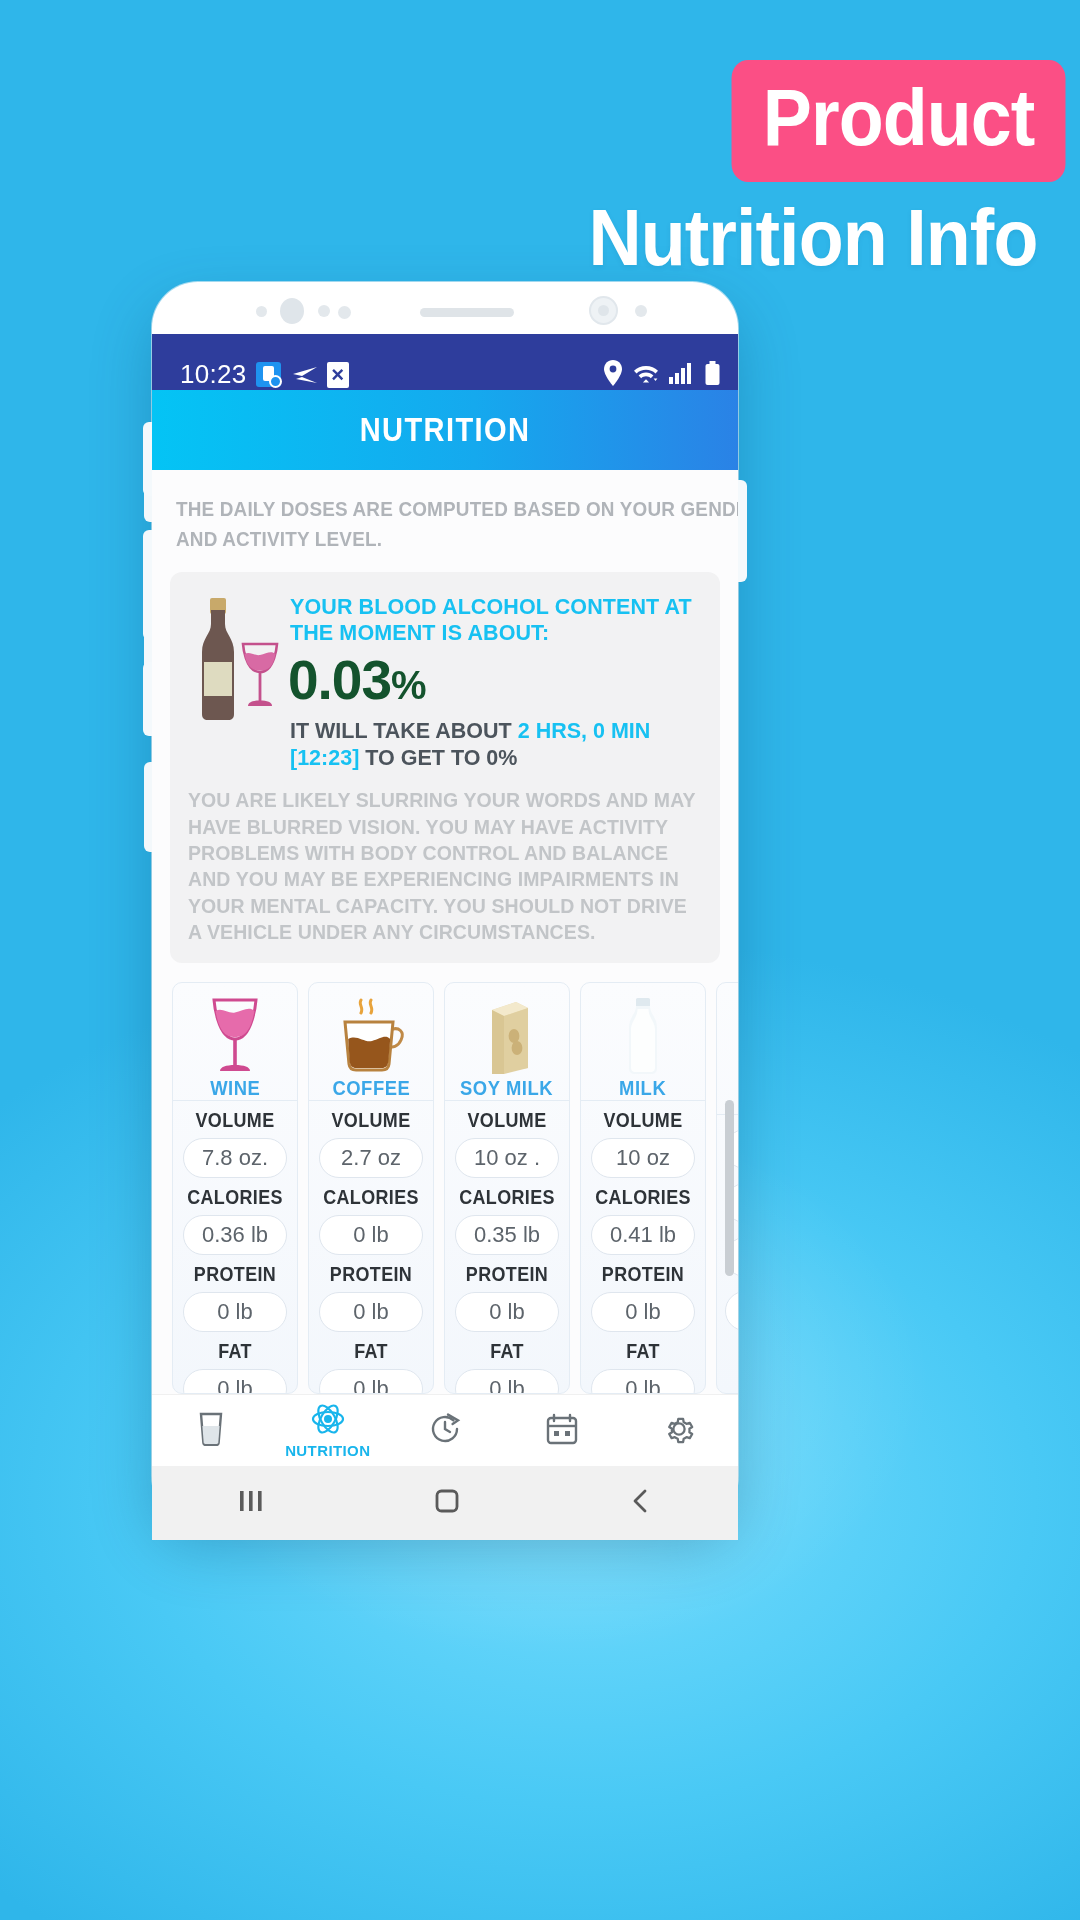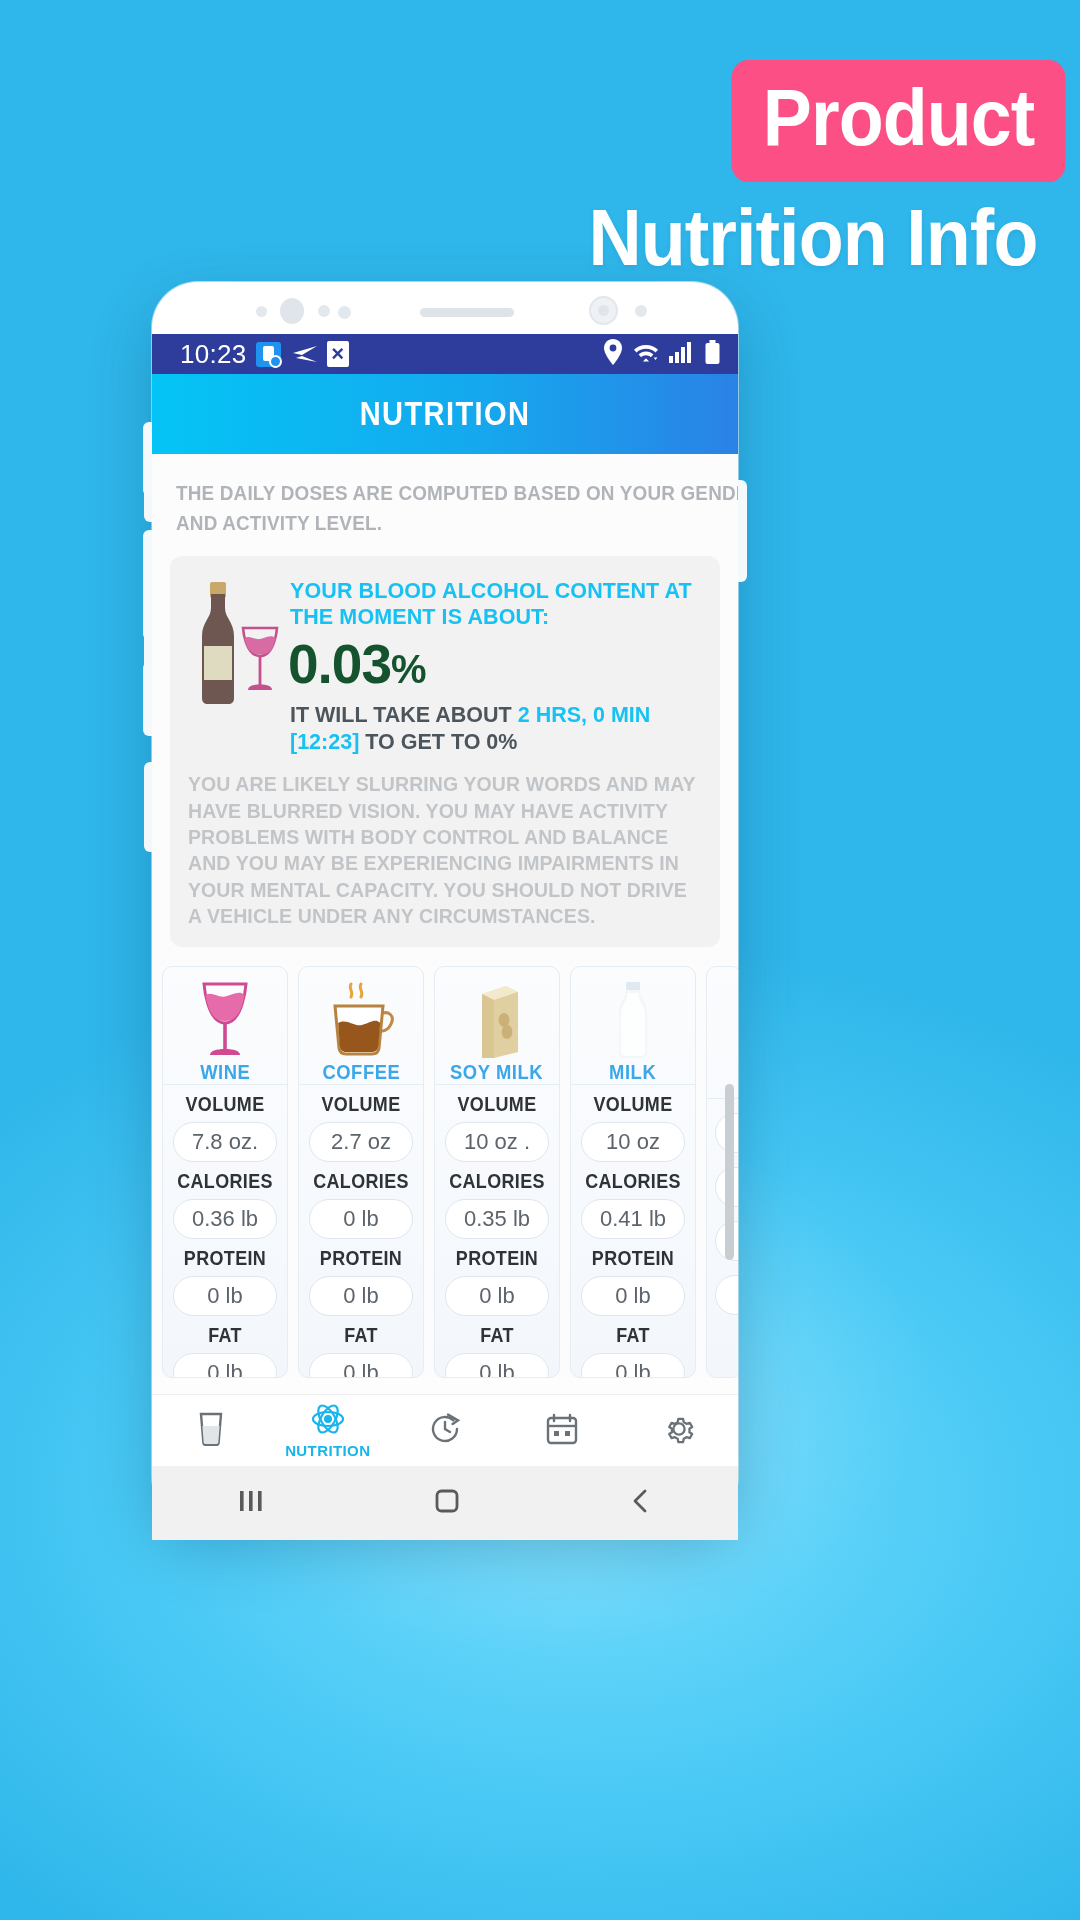--- a/index.html
+++ b/index.html
@@ -86,22 +86,22 @@
   .dot.d5 { width:12px; height:12px; left:483px; top:23px; }
 
   
   .screen {
     position:absolute; left:0; right:0; top:52px; height:1060px;
     background:#fdfdfd; overflow:hidden;
   }
 
   
   .statusbar {
-    height:40px; background:#2e3d9c;
-    display:flex; align-items:center; justify-content:space-between;
+    height:56px; background:#2e3d9c;
+    display:flex; align-items:flex-end; justify-content:space-between;
     padding:0 18px 0 28px; color:#ffffff;
   }
   .sb-left { display:flex; align-items:center; gap:9px; }
   .sb-time { font-size:26px; letter-spacing:.3px; }
   .ico-notif {
     width:25px; height:25px; background:#1e93f0; border-radius:3px;
     position:relative; display:inline-block;
   }
   .ico-notif::before{content:"";position:absolute;left:7px;top:4px;width:11px;height:15px;background:#fff;border-radius:2px;}
   .ico-notif::after{content:"";position:absolute;left:13px;top:13px;width:9px;height:9px;border-radius:50%;background:#1e93f0;border:2px solid #fff;}
@@ -154,21 +154,21 @@
   }
   .bac-eta .hl { color:#17c1f2; }
   .bac-note {
     color:#c2c5c8; font-size:19.5px; font-weight:bold; line-height:1.35;
     margin-top:16px; letter-spacing:.1px;
   }
 
   
   .cards-wrap {
     position:absolute; left:0; right:0; top:512px; bottom:0;
-    padding-left:10px; overflow:hidden;
+    padding-left:20px; overflow:hidden;
   }
   .cards {
     display:flex; gap:10px; height:100%;
   }
   .pcard {
     width:126px; flex:0 0 126px;
     background:linear-gradient(180deg,#fbfcfe 0%, #f3f7fc 100%);
     border:1px solid #e4ecf4;
     border-radius:10px;
     display:flex; flex-direction:column;

